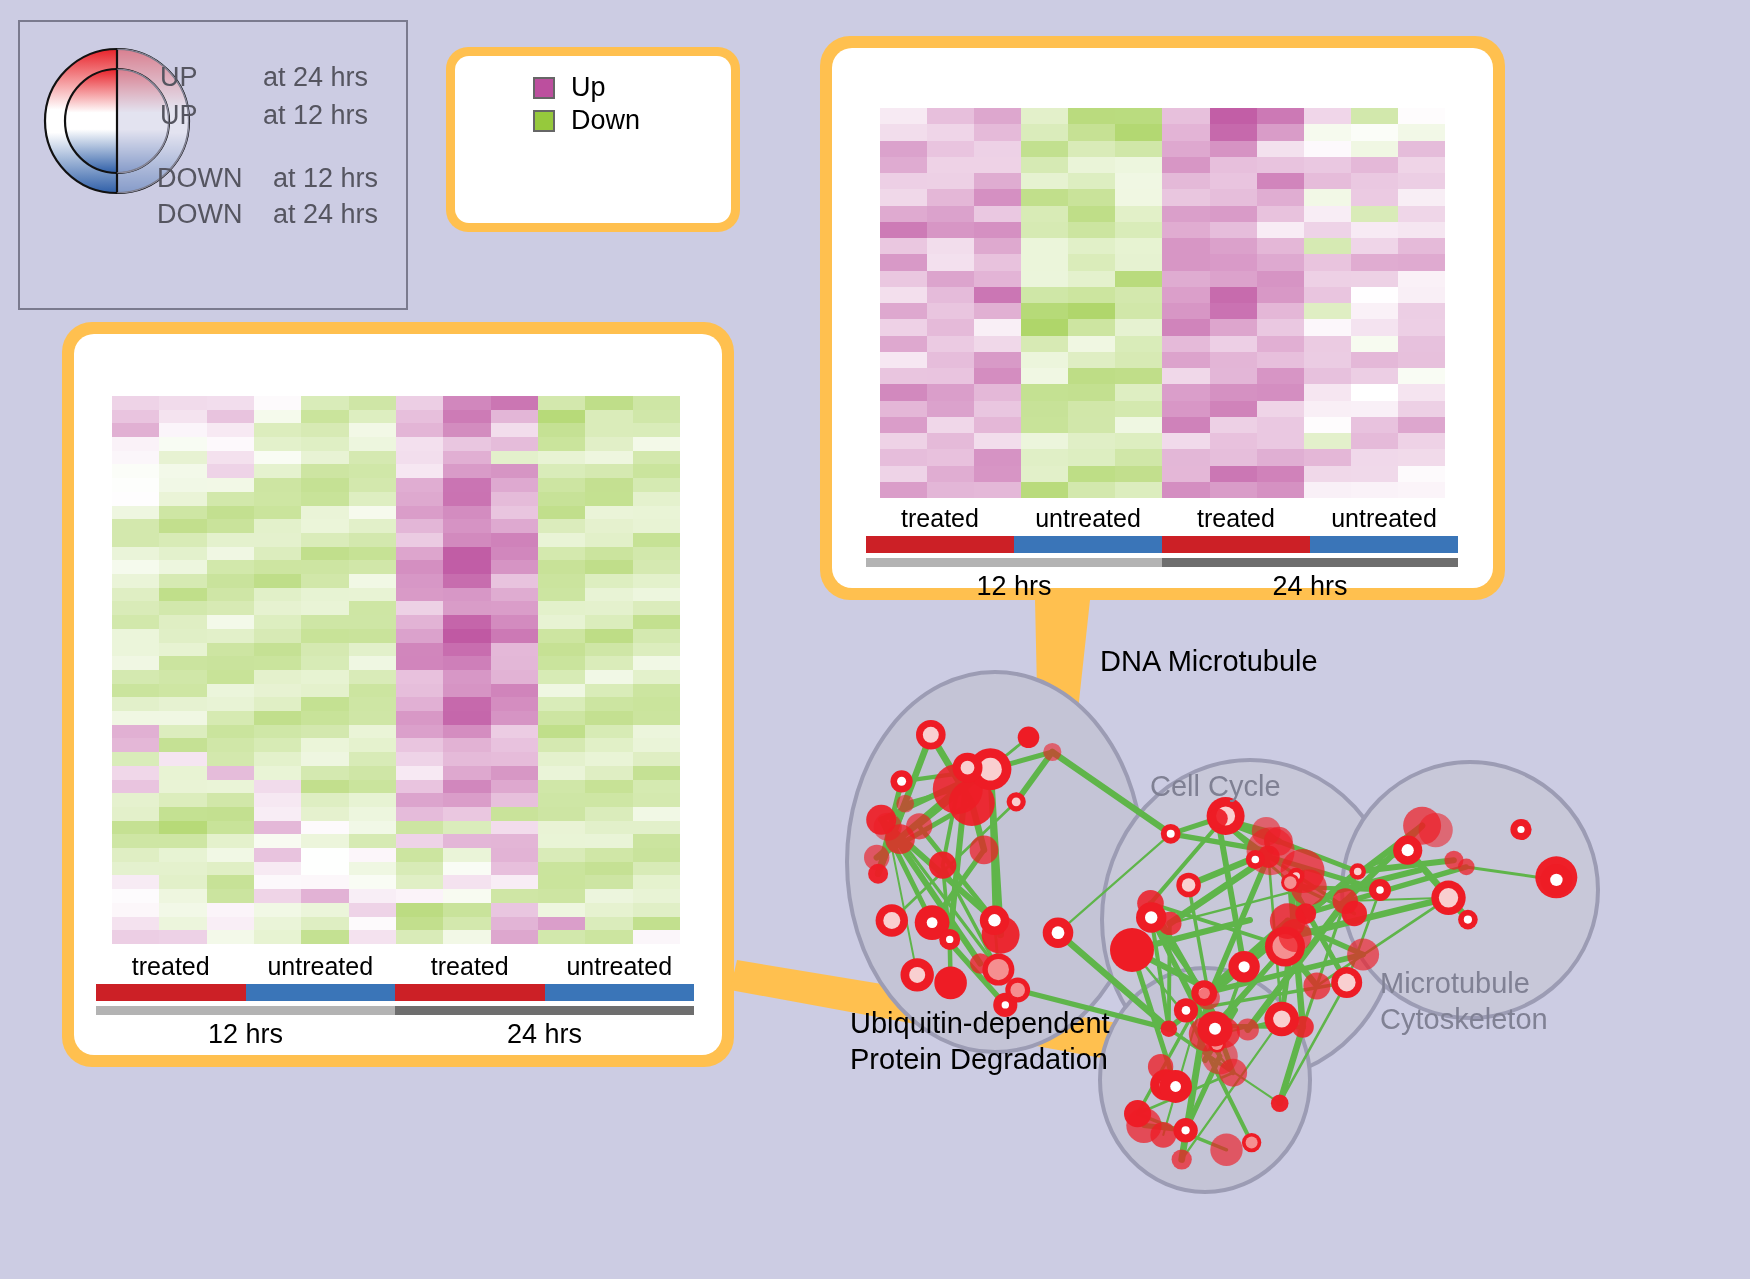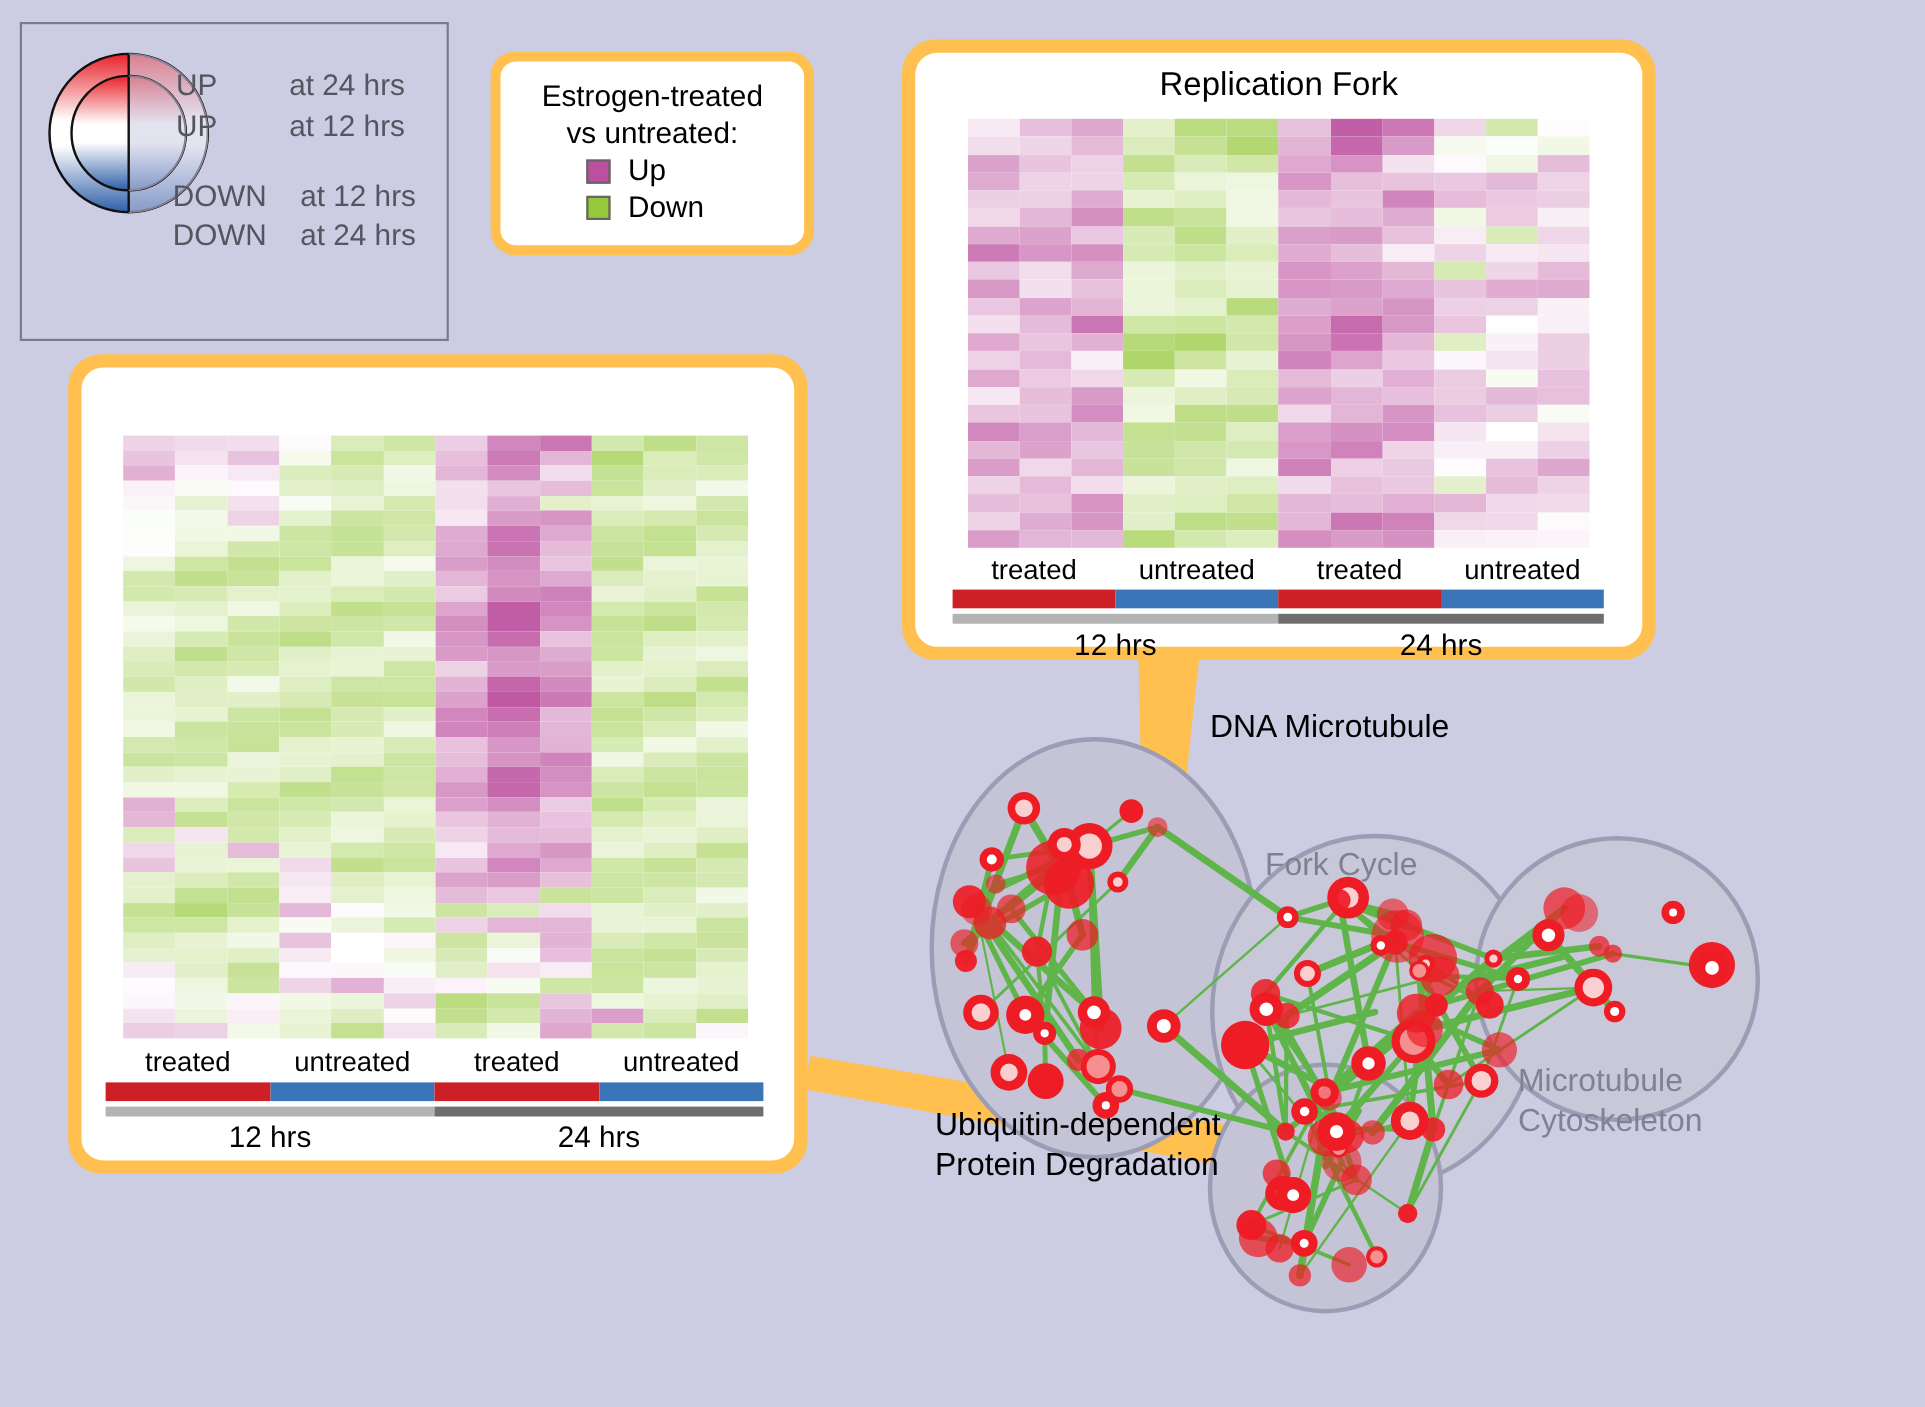--- a/index.html
+++ b/index.html
@@ -123,38 +123,33 @@
   <span class="ring-label" style="left:137px;top:141px;">DOWN</span>
   <span class="ring-time" style="left:253px;top:141px;">at 12 hrs</span>
 
   <span class="ring-label" style="left:137px;top:177px;">DOWN</span>
   <span class="ring-time" style="left:253px;top:177px;">at 24 hrs</span>
 
 </div>
 
 <div class="abs" id="updown-card">
   <div id="updown-inner">
-    <div id="updown-title">
-      <div>Estrogen-treated</div>
-      <div>vs untreated:</div>
-    </div>
     <div class="updown-row">
       <span class="sw up"></span>
       <span class="updown-label">Up</span>
     </div>
     <div class="updown-row">
       <span class="sw down"></span>
       <span class="updown-label">Down</span>
     </div>
   </div>
 </div>
 
 <div class="abs panel" id="panel-replication">
   <div class="panel-inner">
-    <div class="panel-title">Replication Fork</div>
     <div class="heat" id="heat-rep" style="left: 48px; top: 60px; width: 565px; height: 390px; grid-template-columns: repeat(12, 1fr); grid-template-rows: repeat(24, 1fr);">
         <div style="background:rgb(247,234,243)"></div>
         <div style="background:rgb(231,191,220)"></div>
         <div style="background:rgb(221,167,206)"></div>
         <div style="background:rgb(227,240,202)"></div>
         <div style="background:rgb(186,219,126)"></div>
         <div style="background:rgb(186,220,127)"></div>
         <div style="background:rgb(231,192,220)"></div>
         <div style="background:rgb(194,94,166)"></div>
         <div style="background:rgb(204,121,181)"></div>
@@ -1236,21 +1231,21 @@
         <circle cx="471.6" cy="552.6" r="9.7" fill="#ee1c25"></circle>
         <circle cx="471.6" cy="552.6" r="6.0" fill="#f58f90"></circle>
         <circle cx="401.7" cy="569.5" r="10.1" fill="#ee1c25" fill-opacity="0.72"></circle>
         <circle cx="352.0" cy="360.0" r="22.0" fill="#ee1c25" fill-opacity="1.00"></circle>
         <circle cx="600.0" cy="300.0" r="11.0" fill="#ee1c25"></circle>
         <circle cx="600.0" cy="300.0" r="3.8" fill="#ffffff"></circle>
       </g>
   </svg>
 
   <div class="net-label" id="lbl-dna">DNA Microtubule</div>
-  <div class="net-label" id="lbl-cell">Fork Cycle</div>
+  <div class="net-label" id="lbl-cell">Cell Cycle</div>
   <div class="net-label" id="lbl-ubiq">
     <div>Ubiquitin-dependent</div>
     <div>Protein Degradation</div>
   </div>
   <div class="net-label" id="lbl-micro">
     <div>Microtubule</div>
     <div>Cytoskeleton</div>
   </div>
 </div>
 

